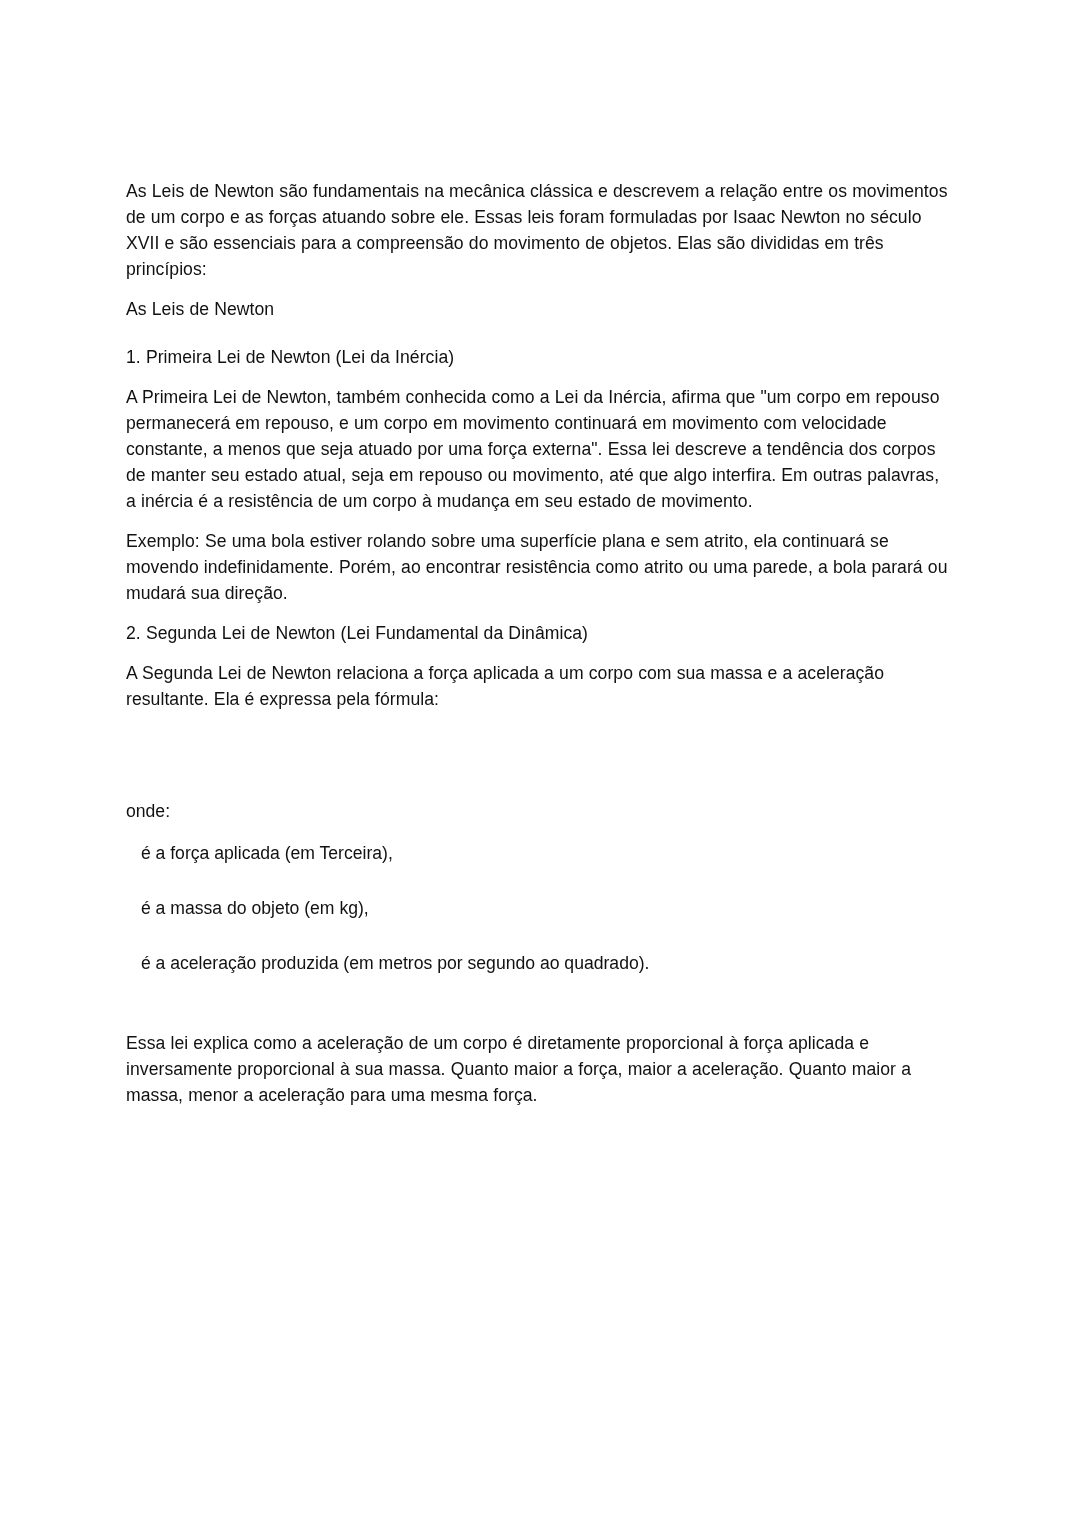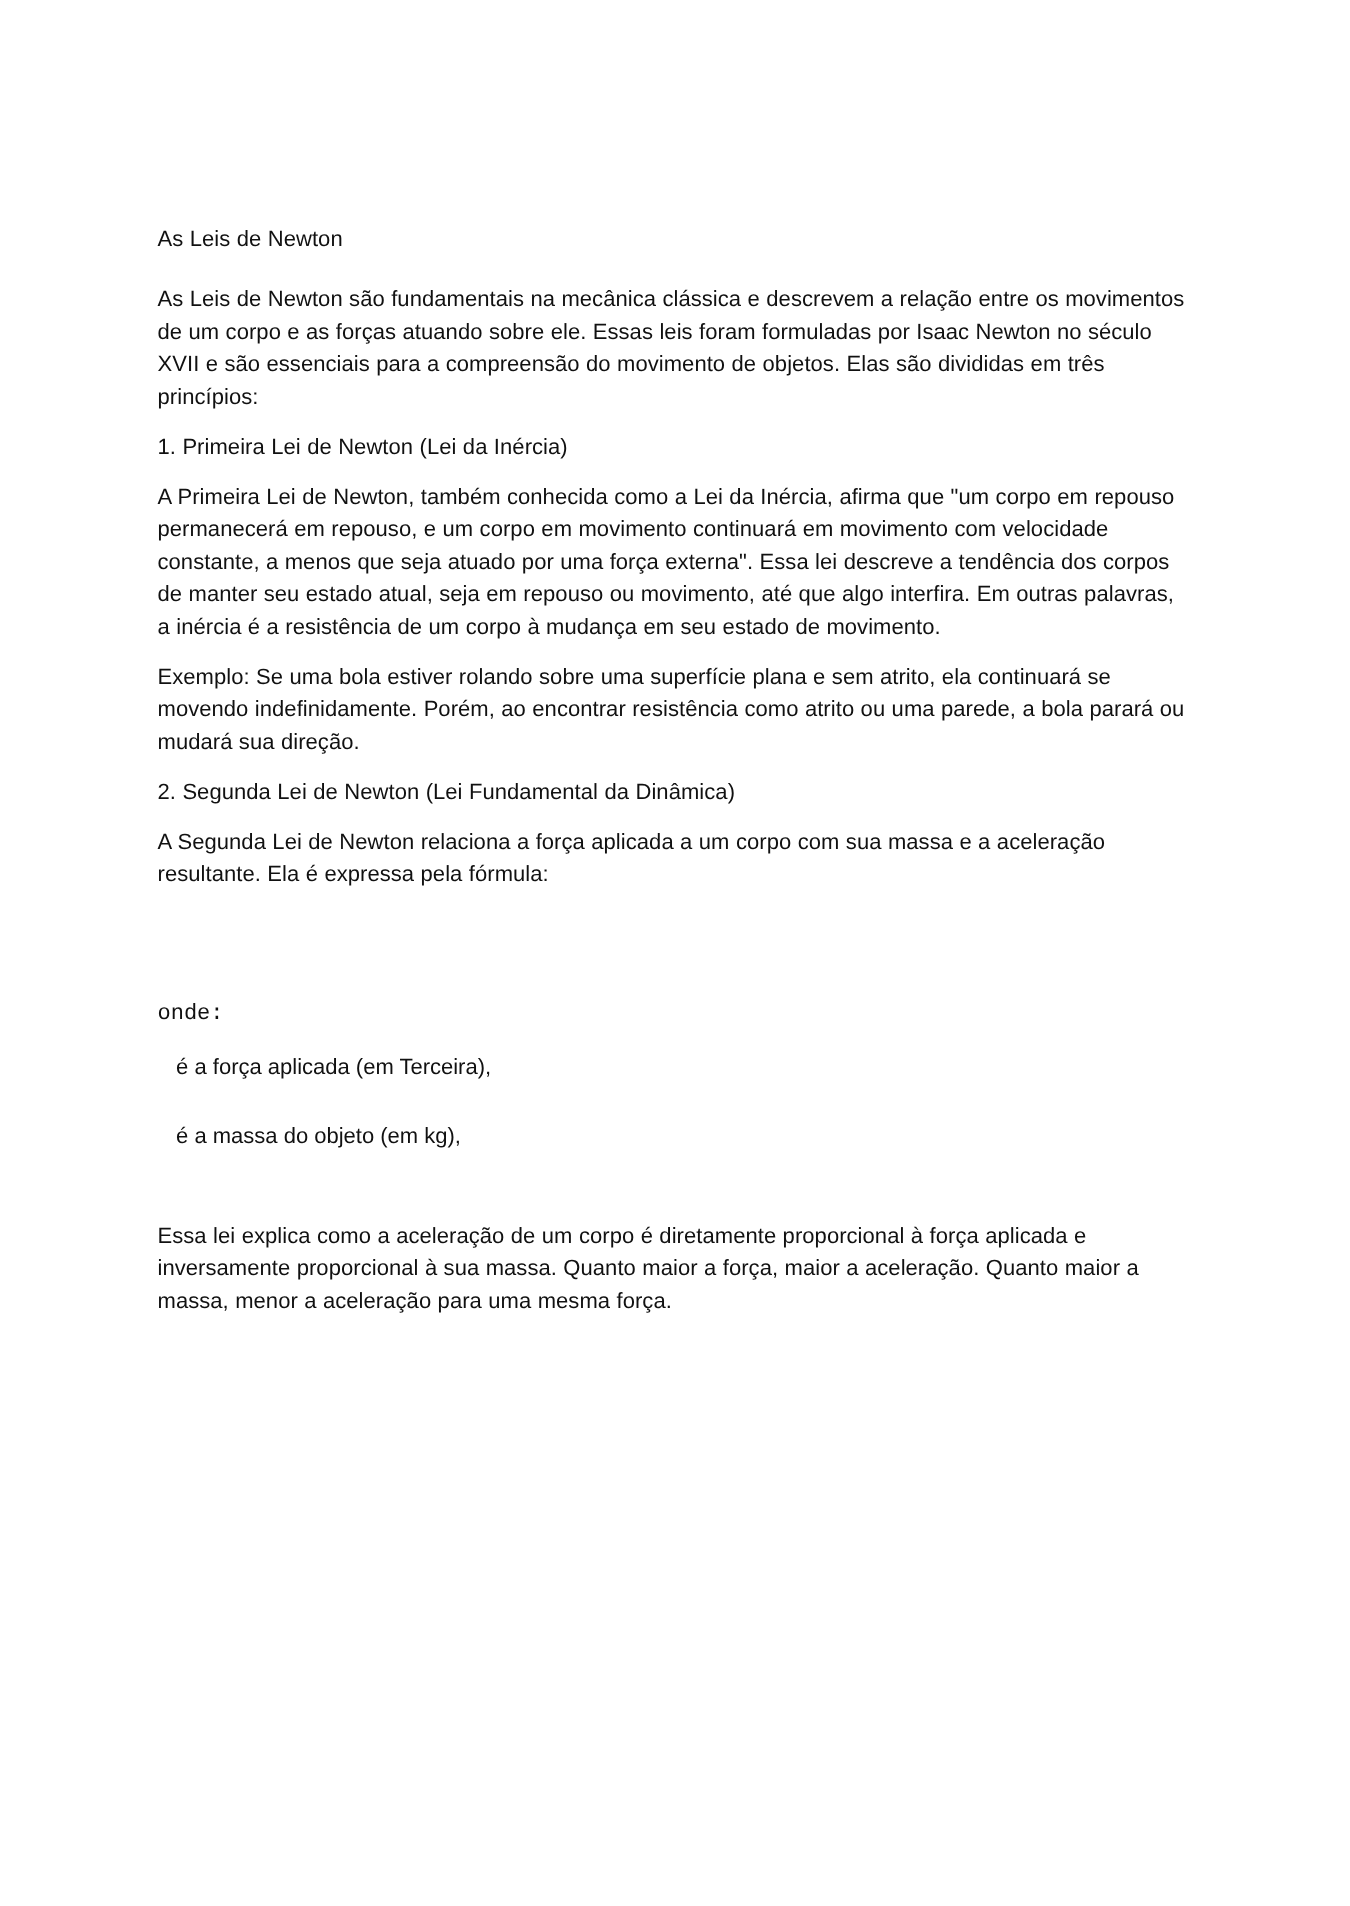--- a/index.html
+++ b/index.html
@@ -55,21 +55,20 @@
     margin: 0;
     padding: 0;
     background: transparent;
   }
 
   .onde-label {
     font-size: 17.6px;
     line-height: 26px;
     color: #111111;
     margin: 0 0 16px 0;
-    font-family: Liberation Mono, monospace;
   }
 
   .var-list {
     list-style: none;
     margin: 0 0 34px 0;
     padding: 0;
   }
 
   .var-item {
     font-size: 17.6px;
@@ -88,41 +87,42 @@
     height: 20px;
   }
 </style>
 </head>
 <body>
 
 <div id="page">
 
   <div id="doc-body">
 
+    <p class="para">As Leis de Newton são fundamentais na mecânica clássica e descrevem a relação entre os movimentos de um corpo e as forças atuando sobre ele. Essas leis foram formuladas por Isaac Newton no século XVII e são essenciais para a compreensão do movimento de objetos. Elas são divididas em três princípios:</p>
+
     <p class="para title">As Leis de Newton</p>
-
-    <p class="para">As Leis de Newton são fundamentais na mecânica clássica e descrevem a relação entre os movimentos de um corpo e as forças atuando sobre ele. Essas leis foram formuladas por Isaac Newton no século XVII e são essenciais para a compreensão do movimento de objetos. Elas são divididas em três princípios:</p>
 
     <p class="para heading">1. Primeira Lei de Newton (Lei da Inércia)</p>
 
     <p class="para">A Primeira Lei de Newton, também conhecida como a Lei da Inércia, afirma que "um corpo em repouso permanecerá em repouso, e um corpo em movimento continuará em movimento com velocidade constante, a menos que seja atuado por uma força externa". Essa lei descreve a tendência dos corpos de manter seu estado atual, seja em repouso ou movimento, até que algo interfira. Em outras palavras, a inércia é a resistência de um corpo à mudança em seu estado de movimento.</p>
 
     <p class="para">Exemplo: Se uma bola estiver rolando sobre uma superfície plana e sem atrito, ela continuará se movendo indefinidamente. Porém, ao encontrar resistência como atrito ou uma parede, a bola parará ou mudará sua direção.</p>
 
     <p class="para heading">2. Segunda Lei de Newton (Lei Fundamental da Dinâmica)</p>
 
     <p class="para">A Segunda Lei de Newton relaciona a força aplicada a um corpo com sua massa e a aceleração resultante. Ela é expressa pela fórmula:</p>
 
     <div class="formula-block"></div>
 
     <p class="onde-label">onde:</p>
 
     <ul class="var-list">
       <li class="var-item"> é a força aplicada (em Terceira),</li>
       <li class="var-item"> é a massa do objeto (em kg),</li>
+      <li class="var-item"> é a aceleração produzida (em metros por segundo ao quadrado).</li>
     </ul>
 
     <div class="gap-after-vars"></div>
 
     <p class="para">Essa lei explica como a aceleração de um corpo é diretamente proporcional à força aplicada e inversamente proporcional à sua massa. Quanto maior a força, maior a aceleração. Quanto maior a massa, menor a aceleração para uma mesma força.</p>
 
 
 
   </div>
 

